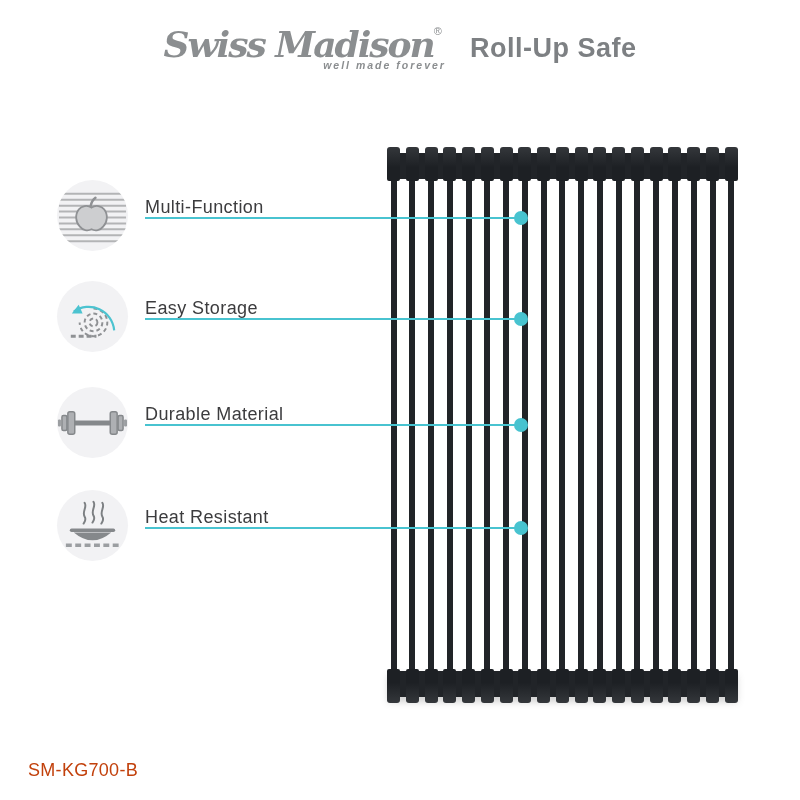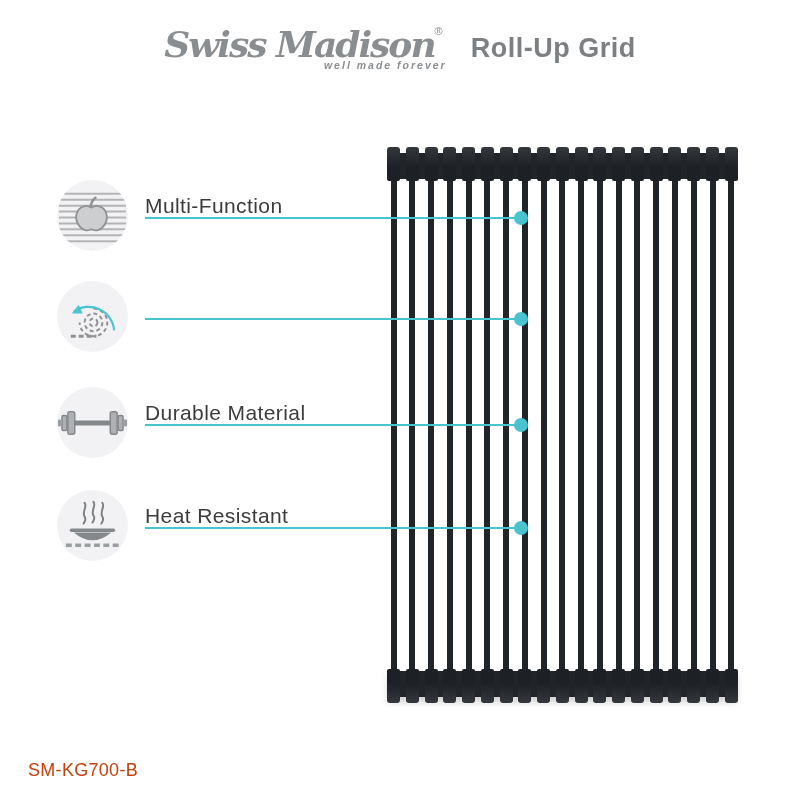--- a/index.html
+++ b/index.html
@@ -30,41 +30,41 @@
   .caps.top{top:0;}
   .caps.bottom{bottom:0;}
   .cap{width:13px;background:linear-gradient(180deg,#34373b,#1d2024 60%);border-radius:3px 3px 2px 2px;}
   .caps.bottom .cap{background:linear-gradient(0deg,#34373b,#1d2024 60%);border-radius:2px 2px 3px 3px;}
 
   
   .feature{position:absolute;left:0;width:800px;height:80px;z-index:3;}
   .f1{top:178px}.f2{top:279px}.f3{top:385px}.f4{top:488px}.f5{top:593px}
   .icon-circle{position:absolute;left:57px;top:2px;width:71px;height:71px;border-radius:50%;
                background:#f2f2f4;overflow:hidden;display:flex;align-items:center;justify-content:center;}
-  .feature-label{position:absolute;left:145px;bottom:42px;font-size:21px;line-height:1;
+  .feature-label{position:absolute;left:145px;bottom:42px;font-size:18px;line-height:1;
                  letter-spacing:.4px;font-weight:500;color:#3c3c3e;white-space:nowrap;text-align:center;}
   .feature-line{position:absolute;left:145px;top:39px;width:376px;height:2px;
                 background:var(--accent,#48c3d0);}
   .feature-dot{position:absolute;left:514px;top:33px;width:14px;height:14px;border-radius:50%;
                background:var(--accent,#48c3d0);}
 
   
   .model{position:absolute;left:28px;top:760px;font-size:18px;color:#c2410c;letter-spacing:.3px;}
 </style>
 </head>
 <body>
 
 <div class="page">
 
   <div class="header">
     <div class="logo">
       <span class="logo-script">Swiss Madison</span><sup class="logo-reg">®</sup>
       <div class="logo-tagline">well made forever</div>
     </div>
-    <h1 class="title">Roll-Up Grid</h1>
+    <h1 class="title">Roll-Up Safe</h1>
   </div>
 
   <div class="product">
     <div class="rods" id="rods">
         <div class="rod-slot">
           <div class="rod"></div>
         </div>
         <div class="rod-slot">
           <div class="rod"></div>
         </div>
@@ -195,20 +195,21 @@
         <g fill="none" stroke="#8f9194" stroke-width="2" stroke-dasharray="4 3">
           <circle cx="37" cy="42" r="4"></circle>
           <circle cx="37" cy="42" r="9"></circle>
           <path d="M37 28 a14 14 0 1 1 -14 14"></path>
           <line x1="14" y1="56" x2="40" y2="56" stroke-width="3" stroke-dasharray="5 3"></line>
         </g>
         <path d="M58 50 A26 26 0 0 0 17 31" fill="none" stroke="#4cc3d0" stroke-width="2.2"></path>
         <path d="M22 24 l-7 9 l11 0 z" fill="#4cc3d0"></path>
       </svg>
     </div>
+    <div class="feature-label">Easy Storage</div>
     <div class="feature-line"></div>
     <div class="feature-dot"></div>
   </div>
 
   <div class="feature f3">
     <div class="icon-circle">
       <svg width="71" height="71" viewBox="0 0 72 72">
         <rect x="15" y="34" width="42" height="5" rx="2.5" fill="#85888b"></rect>
         <rect x="11" y="25" width="7" height="23" rx="2" fill="#aeb0b3" stroke="#85888b" stroke-width="1.5"></rect>
         <rect x="5" y="29" width="5" height="15" rx="1.5" fill="#aeb0b3" stroke="#85888b" stroke-width="1.5"></rect>

